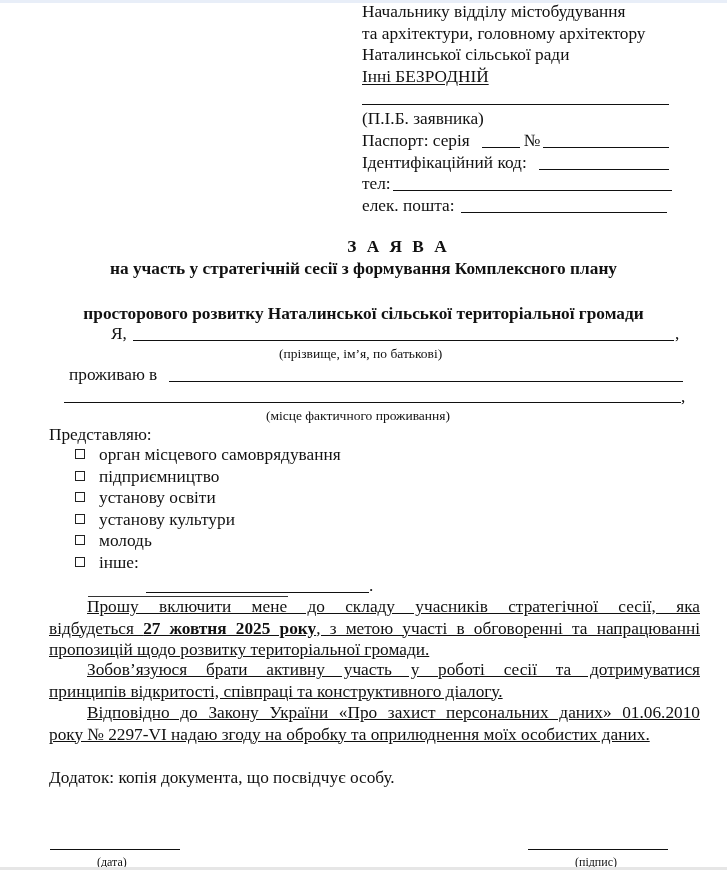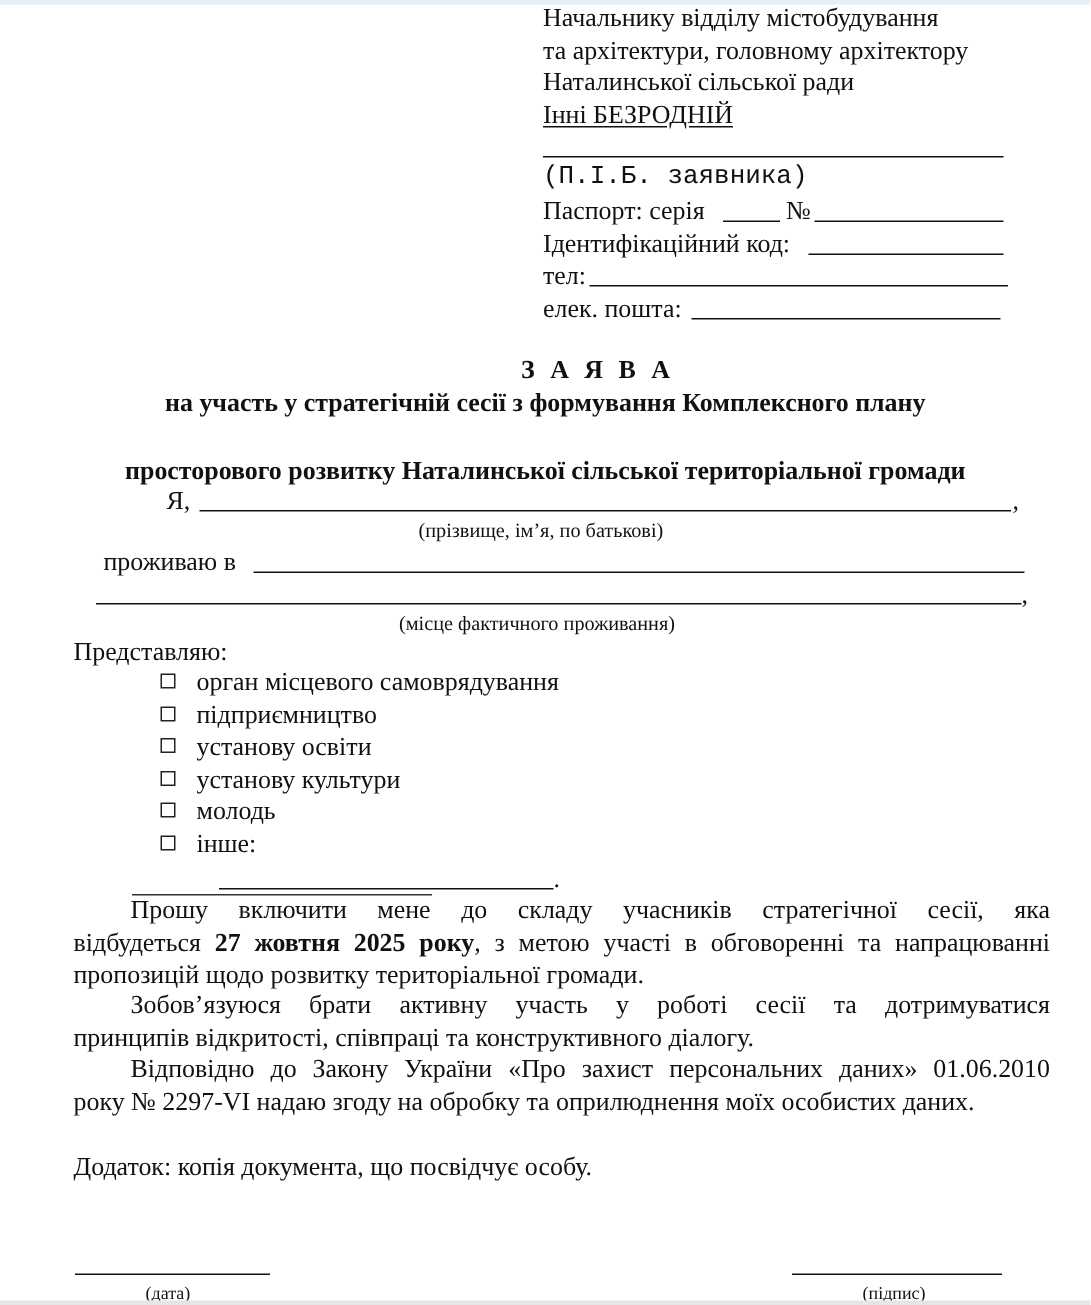--- a/index.html
+++ b/index.html
@@ -22,40 +22,40 @@
   
   .title { position: absolute; left: 0; width: 727px; text-align: center; font-weight: bold; white-space: nowrap; }
   .title.t1 { top: 236px; letter-spacing: 3px; padding-left: 35px; }
   .title.t2 { top: 258px; }
   .title.t3 { top: 292px; margin-top: 11px; }
 
   .small { font-size: 13.5px; }
 
   .cb { display: inline-block; width: 8px; height: 8px; border: 1px solid #222; margin-right: 14px; vertical-align: 1px; }
   #reps { left: 75px; top: 444px; }
-  #reps .item { height: 21.6px; margin-left: 32px; }
+  #reps .item { height: 21.6px; }
 
   .para { position: absolute; left: 49px; width: 651px; text-align: justify; text-align-last: auto; }
-  .para .ln { display: block; height: 21.5px; white-space: nowrap; }
+  .para .ln { display: block; height: 21.5px; white-space: nowrap; text-decoration: underline; }
   .justify { text-align: justify; text-align-last: justify; white-space: normal !important; }
 </style>
 </head>
 <body>
 
 <div class="topbar"></div>
 
 <div id="addr" class="abs">
   <div>Начальнику відділу містобудування</div>
   <div>та архітектури, головному архітектору</div>
   <div>Наталинської сільської ради</div>
   <div><span class="u">Інні БЕЗРОДНІЙ</span></div>
 </div>
 
 <div class="line" style="left:362px; top:104px; width:307px;"></div>
-<div class="abs" style="left:362px; top:108px;font-family:Liberation Mono, monospace;">(П.І.Б. заявника)</div>
+<div class="abs" style="left:362px; top:108px;">(П.І.Б. заявника)</div>
 
 <div class="abs" style="left:362px; top:130px;">Паспорт: серія</div>
 <div class="line" style="left:482px; top:147px; width:38px;"></div>
 <div class="abs" style="left:524px; top:130px;">№</div>
 <div class="line" style="left:543px; top:147px; width:126px;"></div>
 
 <div class="abs" style="left:362px; top:152px;">Ідентифікаційний код:</div>
 <div class="line" style="left:539px; top:169px; width:130px;"></div>
 
 <div class="abs" style="left:362px; top:173px;">тел:</div>

